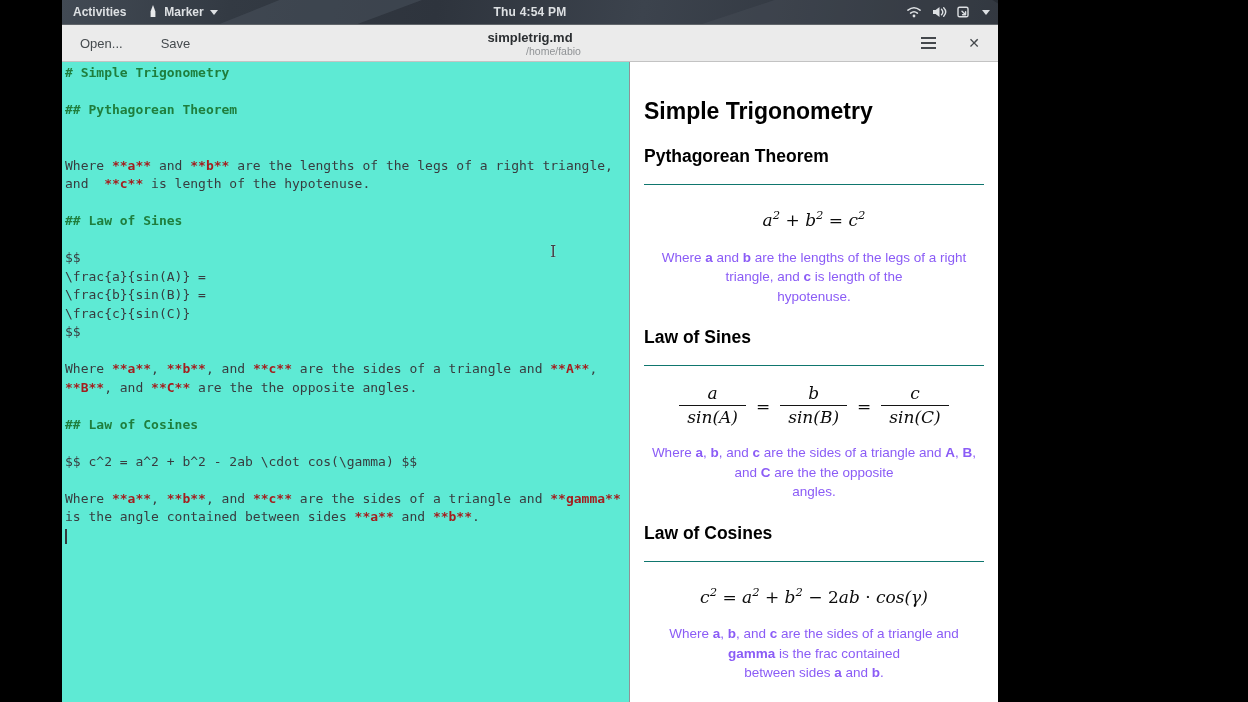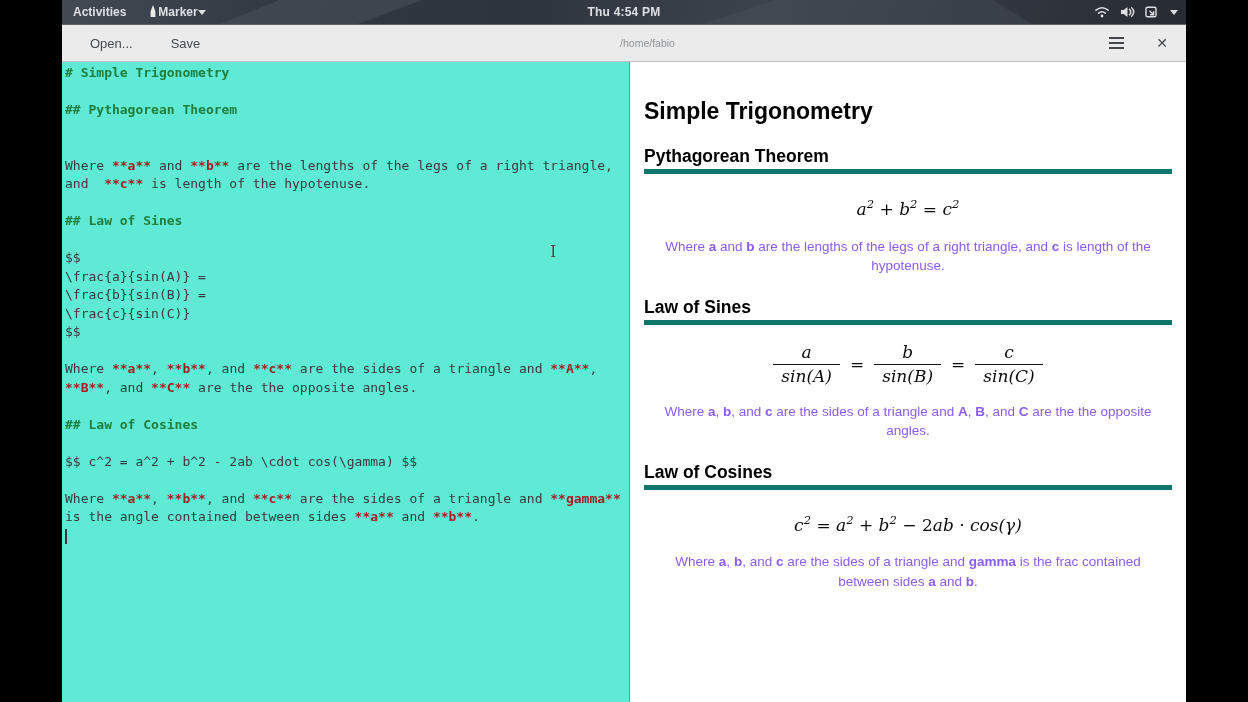--- a/index.html
+++ b/index.html
@@ -1,45 +1,45 @@
 <!DOCTYPE html>
 <html><head>
 <meta charset="utf-8">
 <style>
   * { margin:0; padding:0; box-sizing:border-box; }
   html,body { width:1248px; height:702px; background:#000; overflow:hidden;
               font-family:"Liberation Sans", sans-serif; }
   .stage { position:relative; width:1248px; height:702px; background:#000; }
 
   
-  .window { position:absolute; left:62px; top:0; width:1124px; height:702px;
+  .window { position:absolute; left:62px; top:0; width:936px; height:702px;
             display:flex; flex-direction:column; background:#fff; }
 
   
   .topbar { position:relative; height:24px; flex:0 0 24px; overflow:hidden;
             background:linear-gradient(100deg,#424a54 0%,#333a43 18%,#2e343d 40%,#3c434d 62%,#333942 80%,#272c33 100%);
             display:flex; align-items:center; color:#dde0e3; font-size:12px; font-weight:700; }
   .tb-shape { position:absolute; top:0; height:24px; background:#4e5761; opacity:.45; }
   .s1 { left:130px; width:230px; clip-path:polygon(12% 100%,38% 0,100% 0,72% 100%); }
   .s2 { left:640px; width:330px; clip-path:polygon(0 100%,22% 0,88% 0,100% 100%); opacity:.3; }
   .tb-left { position:relative; display:flex; align-items:center; gap:18px; padding-left:7px; z-index:2; }
   .activities { padding:2px 4px; cursor:default; }
-  .appmenu { display:flex; align-items:center; }
+  .appmenu { display:flex; align-items:center; gap:6px; }
   .tb-clock { position:absolute; left:0; right:0; text-align:center; z-index:1; letter-spacing:.2px; }
   .tb-right { position:absolute; right:8px; top:0; height:24px; display:flex; align-items:center; gap:9px; z-index:2; }
   .tb-right svg { display:block; }
   .chev { width:0; height:0; border-left:4px solid transparent; border-right:4px solid transparent;
           border-top:5px solid #dde0e3; display:inline-block; }
 
   
   .headerbar { position:relative; flex:0 0 38px; height:38px; background:#ebebeb;
                border-top:1px solid #60656a; border-bottom:1px solid #c3c3c3;
                display:flex; align-items:center; }
   .hb-btn { font-size:13px; color:#454a4e; padding:6px 8px; cursor:default; }
-  .hb-open { margin-left:20px; }
+  .hb-open { margin-left:10px; }
   .hb-save { margin-left:22px; }
   .hb-title-wrap { position:absolute; left:0; right:0; text-align:center; pointer-events:none; }
   .hb-title { font-size:13px; font-weight:700; color:#2b2e31; line-height:15px; }
   .hb-sub { font-size:10.5px; color:#8f9295; line-height:12px;padding-left:47px; }
   .hb-right { position:absolute; right:14px; display:flex; align-items:center; gap:24px; }
   .hamburger { display:flex; flex-direction:column; gap:3px; padding:4px; }
   .hamburger span { width:15px; height:2.2px; background:#44484c; }
   .closex { font-size:14px; color:#44484c; padding:2px 4px; }
 
   
@@ -54,21 +54,21 @@
   .ed-line { height:18.5px; line-height:18.5px; white-space:pre; }
   .tok-h { color:#1f7e3d; font-weight:700; }
   .tok-b { color:#a31f1f; font-weight:700; }
   .caret { display:inline-block; width:2px; height:15px; background:#34383b; vertical-align:middle; }
   .ibeam { position:absolute; left:488px; top:180px; font-family:"DejaVu Serif", serif;
            font-size:16px; color:#3c4247; text-shadow:0 0 1px #fff; pointer-events:none; }
 
   
   .preview h1 { font-size:23px; line-height:27px; font-weight:700; margin:36px 0 0; color:#000; }
   .preview h2 { font-size:17.5px; line-height:19px; font-weight:700; margin:22px 0 0;
-                padding-bottom:3px; border-bottom:5px solid #0f766e; color:#000; }
+                padding-bottom:18px; border-bottom:1px solid #0f766e; color:#000; }
   .preview p  { font-size:13.5px; line-height:19.5px; margin:15px 0 0; color:#8b5cf6;text-align:center; }
   .math { margin:17px 0 0; text-align:center; font-family:"DejaVu Serif", serif;
           font-size:17px; line-height:26px; color:#0c0c0c; }
   .math sup { font-size:68%; }
   .mi { font-style:italic; }
   .meq { display:inline-block; vertical-align:middle; margin:0 6px; }
   .frac { display:inline-block; vertical-align:middle; text-align:center; margin:0 4px; }
   .frac .num { display:block; padding:0 8px 1px; line-height:21px; }
   .frac .den { display:block; border-top:1px solid #141414; padding:1px 8px 0; line-height:21px; }
 </style>
@@ -116,20 +116,21 @@
           </svg>
         </span>
         <span class="chev"></span>
       </div>
     </div>
 
     <div class="headerbar">
       <span class="hb-btn hb-open">Open...</span>
       <span class="hb-btn hb-save">Save</span>
       <div class="hb-title-wrap">
+        <div class="hb-title">simpletrig.md</div>
         <div class="hb-sub">/home/fabio</div>
       </div>
       <div class="hb-right">
         <span class="hamburger">
           <span></span>
             <span></span>
             <span></span>
         </span>
         <span class="closex"><span>✕</span></span>
       </div>

